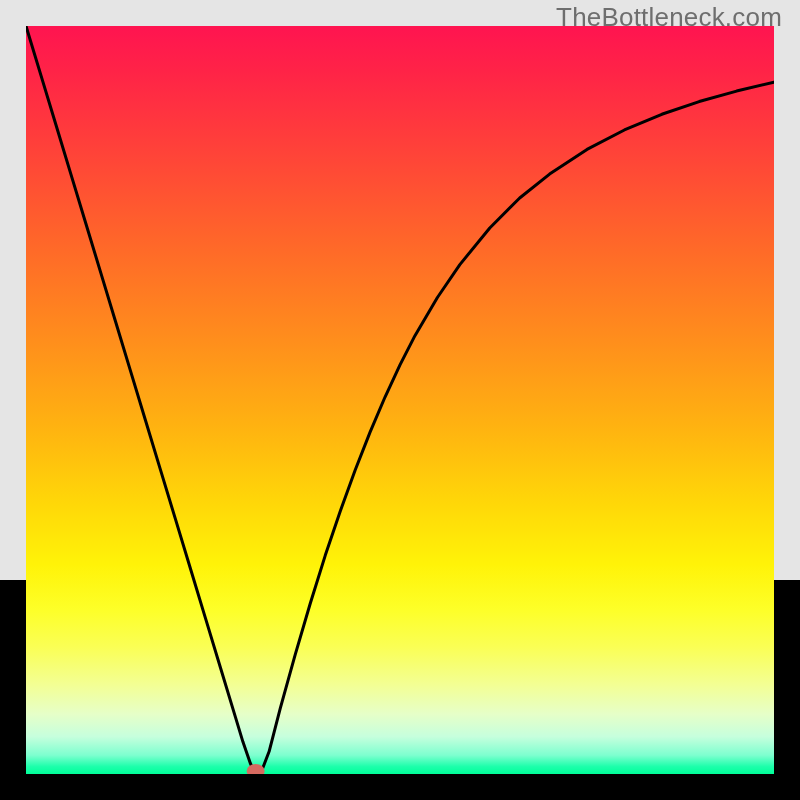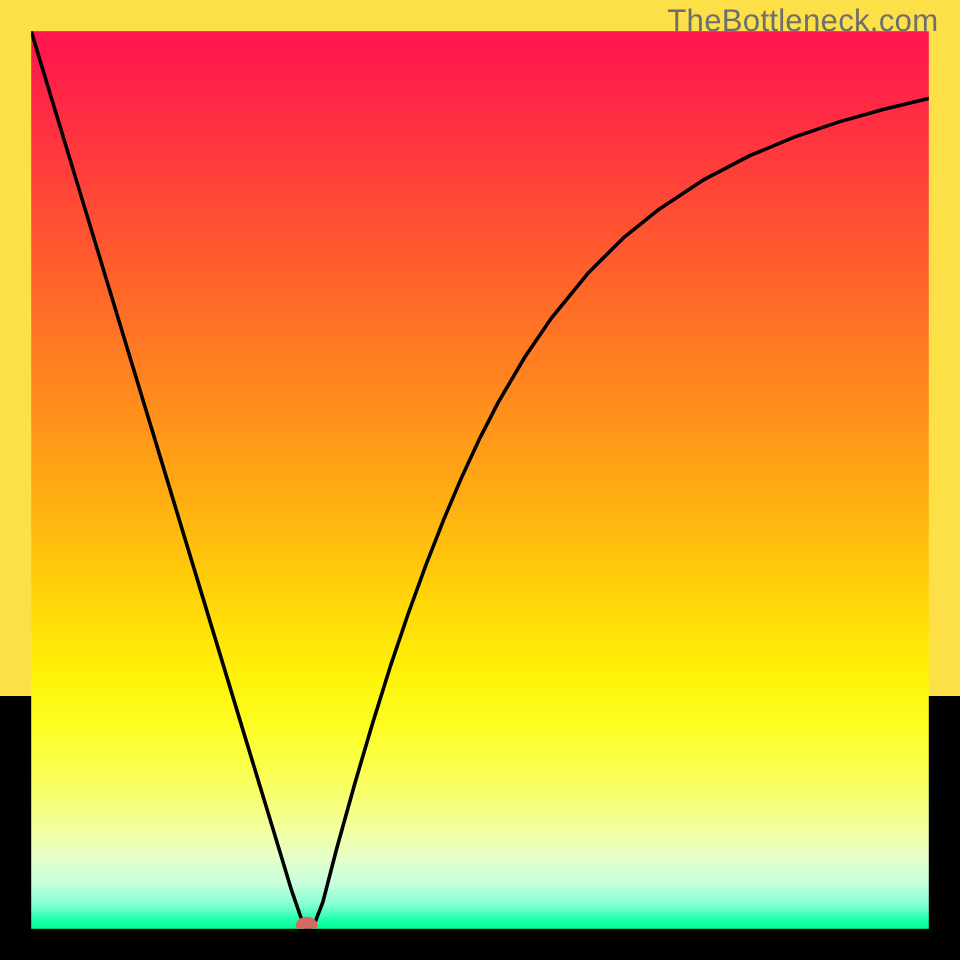--- a/index.html
+++ b/index.html
@@ -1,21 +1,21 @@
 <!DOCTYPE html>
 <html><head>
 <meta charset="utf-8">
 <style>
   * { margin: 0; padding: 0; box-sizing: border-box; }
   html, body { width: 800px; height: 800px; overflow: hidden; background: #000; }
   .frame {
     position: relative;
     width: 800px;
     height: 580px;
-    background: #fde047;
+    background: #e5e5e5;
     text-align: right;
   }
   .watermark {
     position: absolute;
     top: 2px;
     right: 18px;
     font-family: Arial, Helvetica, sans-serif;
     font-size: 26px;
     font-weight: 500;
     color: #6e6e6e;

